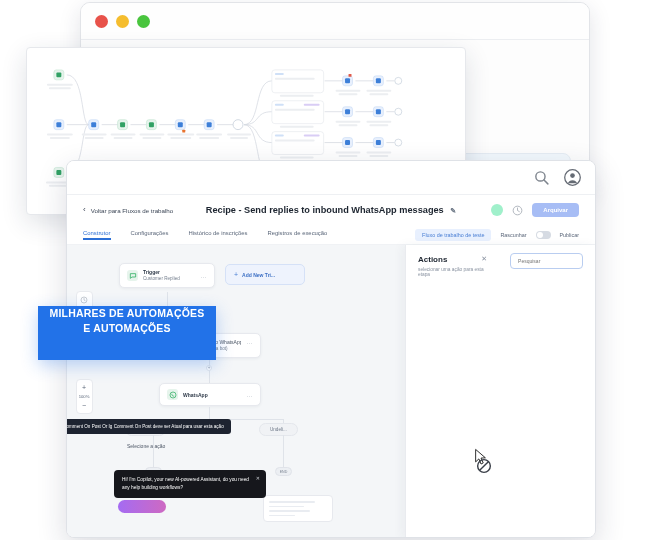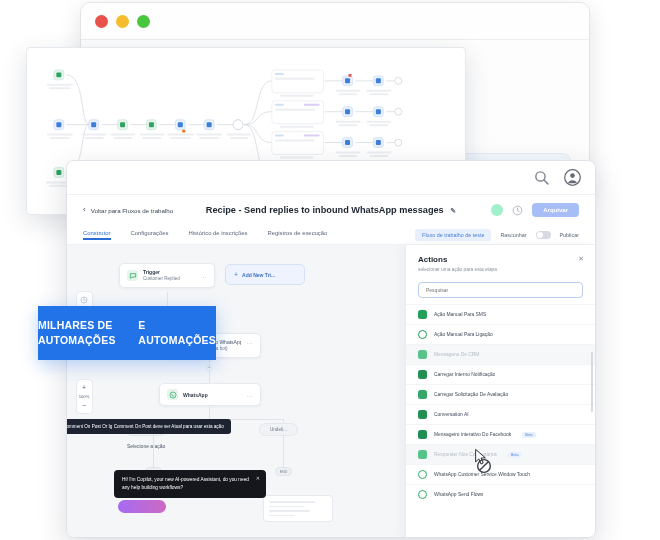--- a/index.html
+++ b/index.html
@@ -177,21 +177,21 @@
     position: absolute; width: 6px; height: 6px; border-radius: 50%;
     background: #fff; border: 1px solid #dfe3e9; color: #97a0ad;
     font-size: 4.5px; line-height: 4.5px; display: flex;
     align-items: center; justify-content: center;
   }
 
   
   .actions-panel {
     position: absolute; right: 0; top: 0; width: 190px; height: 294px;
     background: #fff; border-left: 1px solid #e9ebef;
-    display: flex; flex-direction: column;
+    display: flex; flex-direction: row;
     box-shadow: -3px 0 10px rgba(40,50,70,.05);
   }
   .ap-head { padding: 10px 12px 2px; position: relative; }
   .ap-title { font-size: 8px; color: #1d2530; font-weight: 700; }
   .ap-sub { font-size: 4.8px; color: #8a93a1; margin-top: 3px; }
   .ap-close {
     position: absolute; right: 11px; top: 10px; font-size: 7px;
     color: #8a93a1; cursor: pointer; line-height: 7px;
   }
   .ap-search {
@@ -242,21 +242,21 @@
     border-radius: 7px; background: linear-gradient(90deg,#8a3df0,#c13ab0);
     opacity: .75; z-index: 44;
   }
 
   
   .cursor { position: absolute; z-index: 60; pointer-events: none; }
 
   
   .badge-blue {
     position: absolute; left: 38px; top: 306px; width: 178px; height: 54px;
-    background: #2272e8; display: flex; 
+    background: #2272e8; display: flex; flex-direction: column;
     align-items: center; z-index: 50;
     box-shadow: 0 5px 16px rgba(34,114,232,.3);
   }
   .badge-blue span {
     color: #fff; font-size: 10.5px; font-weight: 700; letter-spacing: .2px; line-height: 15px;
   }
 </style>
 </head>
 <body>
 

